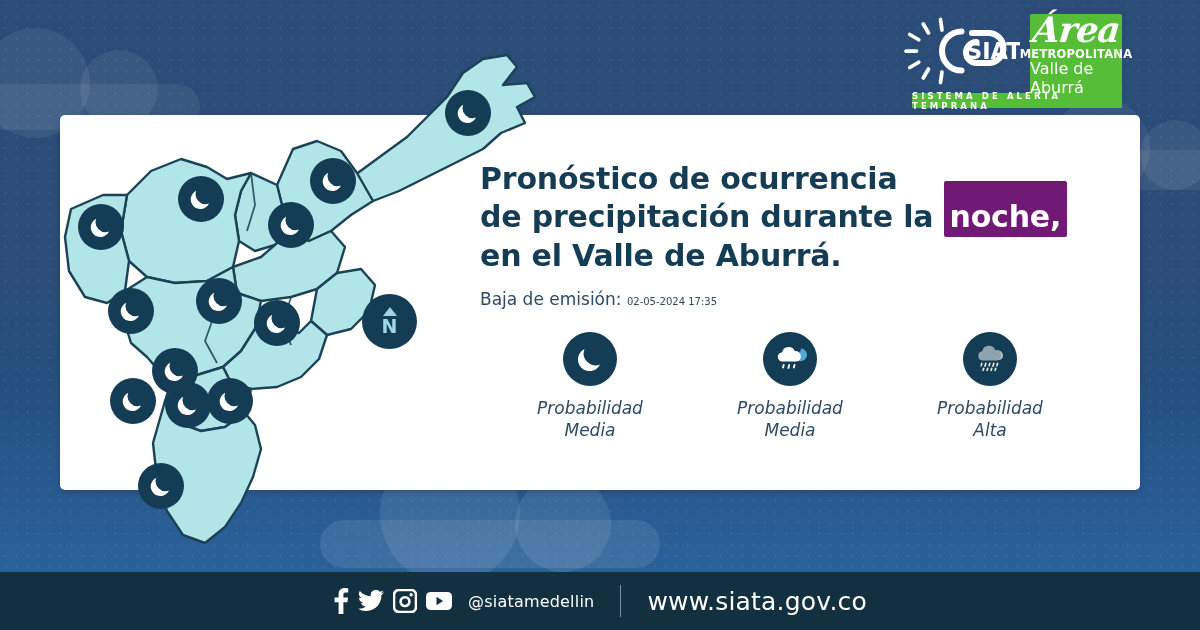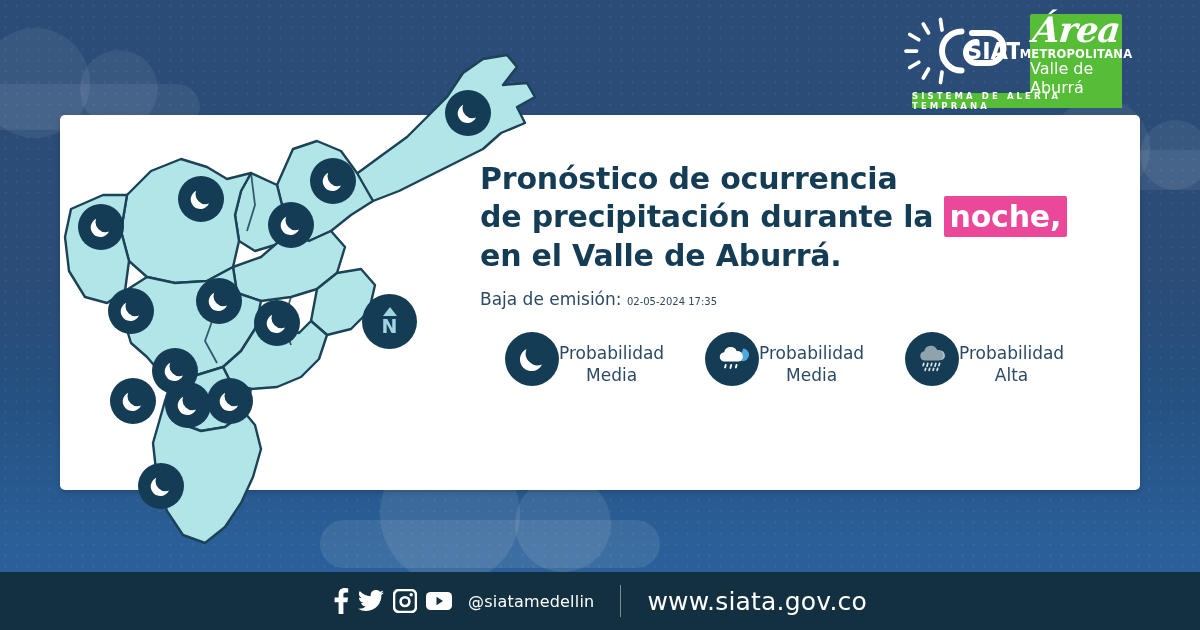--- a/index.html
+++ b/index.html
@@ -76,27 +76,27 @@
     border-bottom:9px solid #9fd4e2;margin-bottom:1px;}
   .compass .nl{color:#9fd4e2;font-size:19px;font-weight:700;line-height:1;}
 
   .marker{position:absolute;width:46px;height:46px;border-radius:50%;background:#143c54;
     display:flex;align-items:center;justify-content:center;}
   .marker svg{display:block;}
 
   
   .txt{position:absolute;left:480px;top:160px;width:620px;text-align:left;}
   .head{color:#143c54;font-weight:700;font-size:30px;line-height:1.28;letter-spacing:-.2px;}
-  .hl{background:#ec4899;color:#fff;padding:3px 6px 3px 6px;border-radius:2px;}
+  .hl{background:#701a75;color:#fff;padding:18px 6px 3px 6px;border-radius:2px;}
   .fecha{margin-top:14px;color:#2c4a63;font-size:17px;}
   .fecha .val{font-size:10px;}
 
   
   .legend{position:absolute;left:490px;top:332px;width:600px;display:flex;justify-content:space-around;}
-  .lg{width:170px;display:flex;flex-direction:row;align-items:center;}
+  .lg{width:170px;display:flex;flex-direction:column;align-items:center;font-style:italic;}
   .lg .ic{width:54px;height:54px;border-radius:50%;background:#143c54;
     display:flex;align-items:center;justify-content:center;margin-bottom:12px;}
   .lg .lb{color:#2c4a63;font-size:17px;line-height:1.28;text-align:center;}
 
   
   .footer{position:absolute;left:0;bottom:0;width:1200px;height:58px;background:#123040;
     display:flex;align-items:center;justify-content:center;gap:0;}
   .social{display:flex;align-items:center;gap:9px;margin-right:16px;}
   .social svg{display:block;}
   .handle{color:#fff;font-size:16px;letter-spacing:.2px;}

